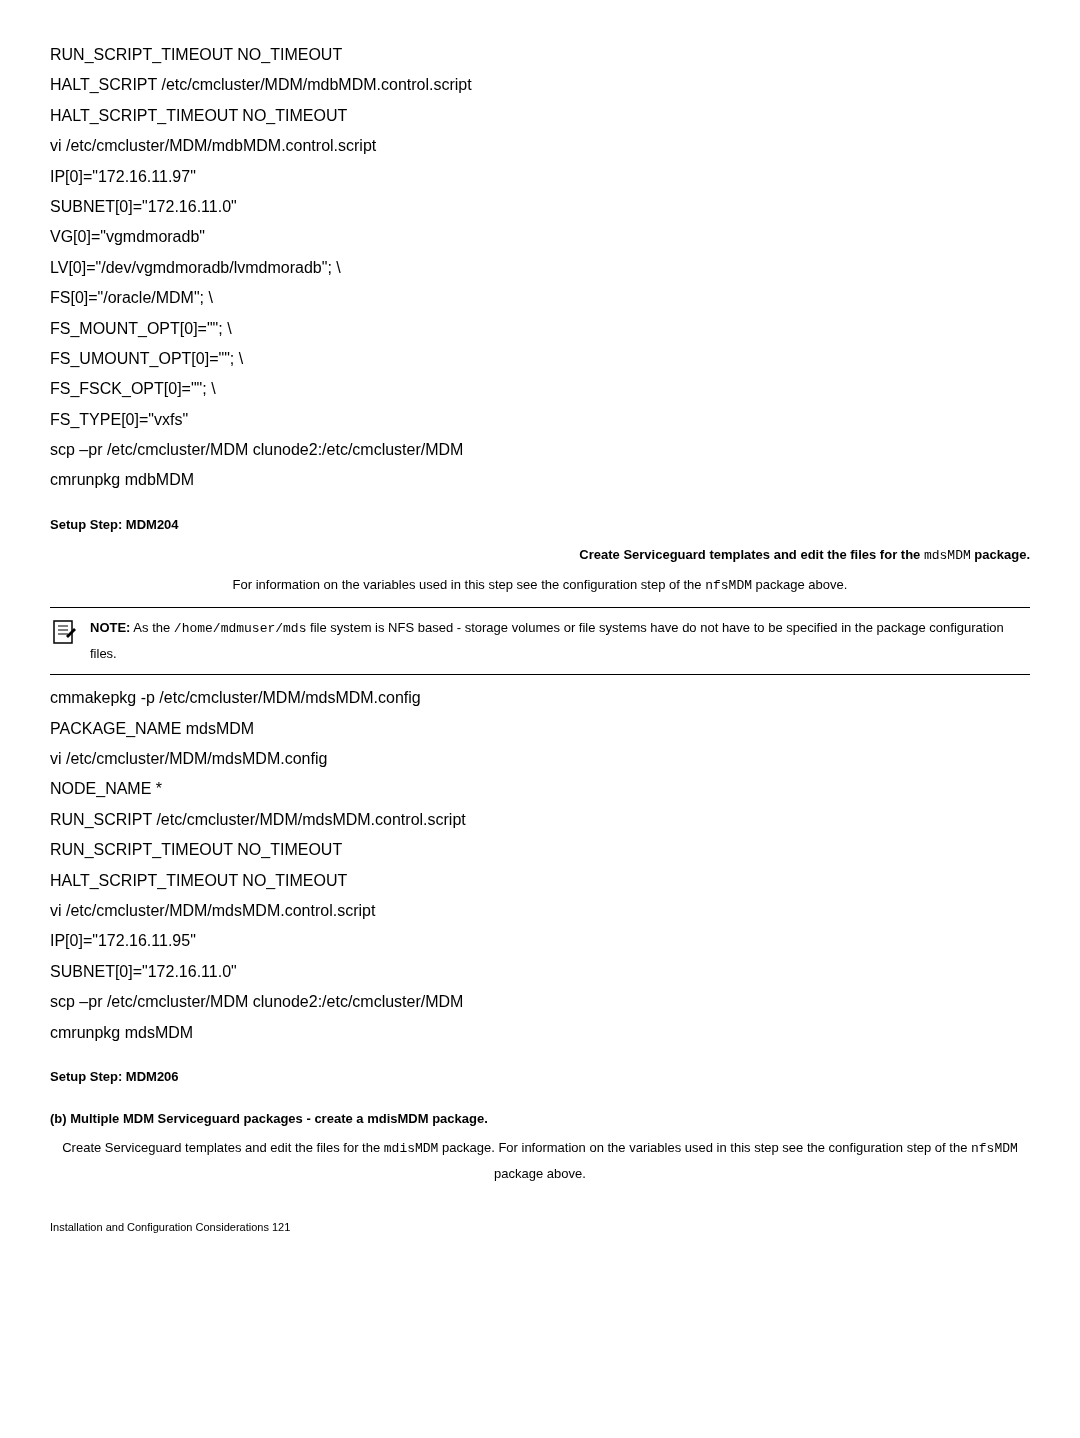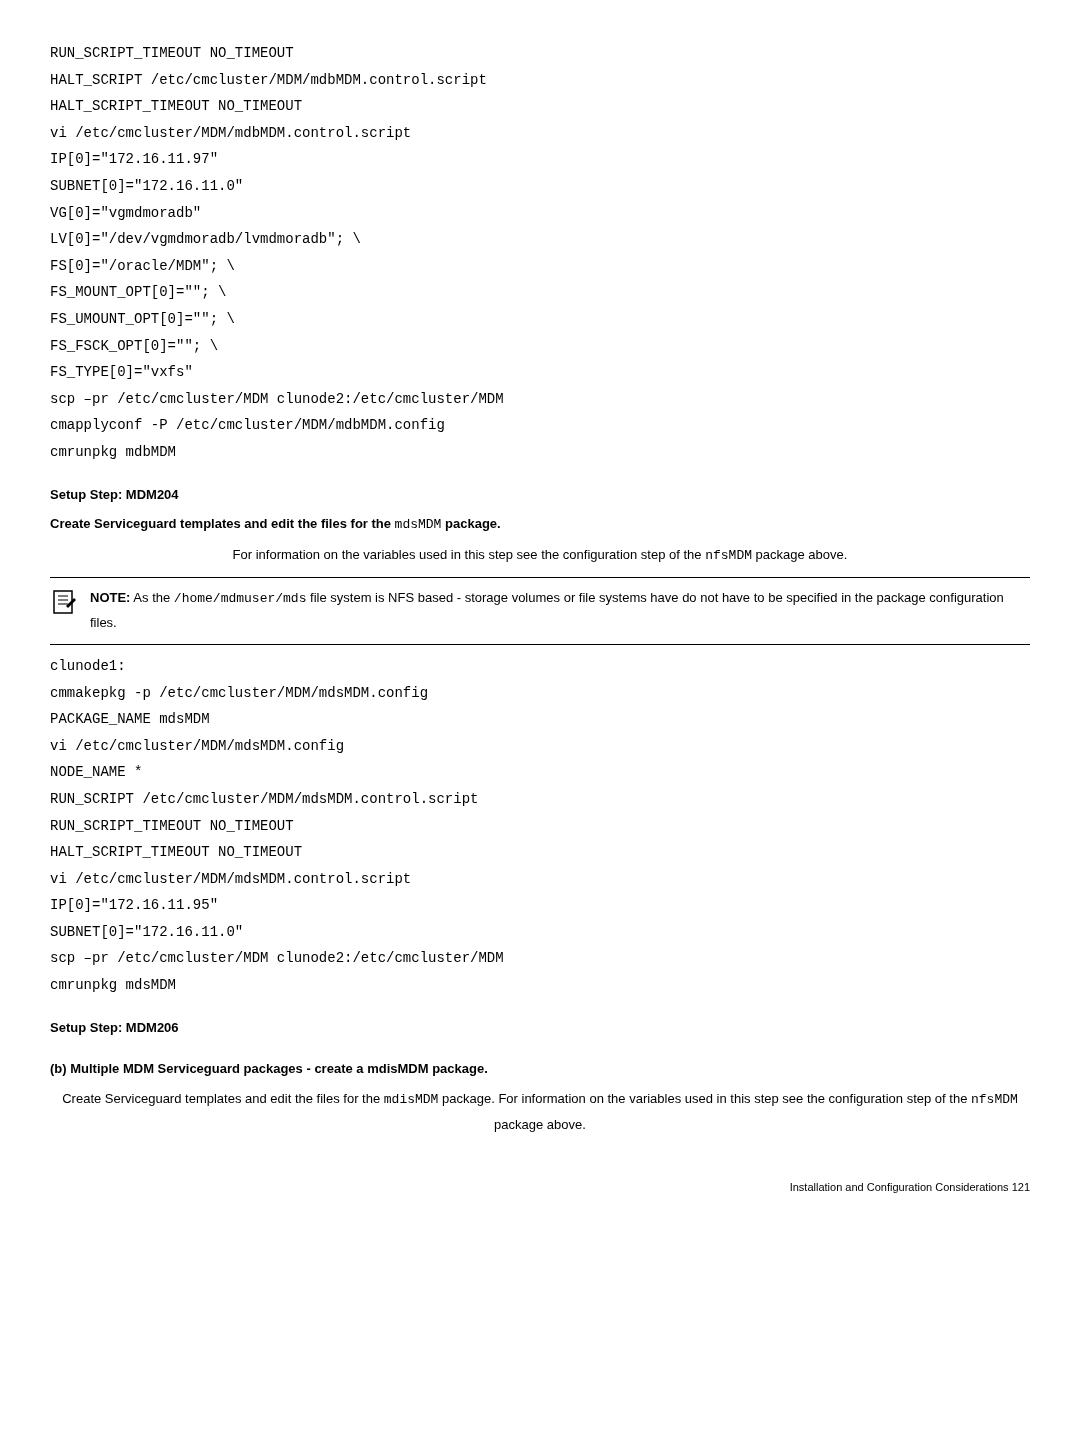--- a/index.html
+++ b/index.html
@@ -5,32 +5,33 @@
     body {
       font-family: Arial, Helvetica, sans-serif;
       font-size: 13px;
       line-height: 1.9;
       color: #000;
       margin: 0;
       padding: 40px 50px;
       max-width: 1080px;
     }
     .code-line {
-      font-family: Liberation Mono, monospace;
-      font-size: 14px;
+      font-family: Liberation Sans, sans-serif;
+      font-size: 16px;
       line-height: 1.9;
       white-space: pre;
     }
     .bold-heading {
       font-weight: bold;
       margin-top: 17px;
       margin-bottom: 5px;
     }
     .heading-with-code {
       font-weight: bold;
+      text-align: right;
     }
     .heading-with-code .code-inline {
       font-family: 'Courier New', Courier, monospace;
       font-weight: normal;
     }
     .body-text {
       margin: 5px 0;
       text-align: center;
     }
     .body-text .code-inline {
@@ -50,44 +51,43 @@
       margin-right: 10px;
       margin-top: 2px;
     }
     .note-text {
       flex: 1;
     }
     .note-text .code-inline {
       font-family: 'Courier New', Courier, monospace;
     }
     .footer {
-      text-align: right;
+      text-align: left;
       font-size: 11px;
-      margin-top: 40px;
+      margin-top: 30px;
     }
   </style>
 </head>
 <body>
 
 <div>
   <div class="code-line">RUN_SCRIPT_TIMEOUT NO_TIMEOUT</div>
   <div class="code-line">HALT_SCRIPT /etc/cmcluster/MDM/mdbMDM.control.script</div>
   <div class="code-line">HALT_SCRIPT_TIMEOUT NO_TIMEOUT</div>
   <div class="code-line">vi /etc/cmcluster/MDM/mdbMDM.control.script</div>
   <div class="code-line">IP[0]="172.16.11.97"</div>
   <div class="code-line">SUBNET[0]="172.16.11.0"</div>
   <div class="code-line">VG[0]="vgmdmoradb"</div>
   <div class="code-line">LV[0]="/dev/vgmdmoradb/lvmdmoradb"; \</div>
   <div class="code-line">FS[0]="/oracle/MDM"; \</div>
   <div class="code-line">FS_MOUNT_OPT[0]=""; \</div>
   <div class="code-line">FS_UMOUNT_OPT[0]=""; \</div>
   <div class="code-line">FS_FSCK_OPT[0]=""; \</div>
   <div class="code-line">FS_TYPE[0]="vxfs"</div>
   <div class="code-line">scp –pr /etc/cmcluster/MDM clunode2:/etc/cmcluster/MDM</div>
-  <div class="code-line">cmapplyconf -P /etc/cmcluster/MDM/mdbMDM.config</div>
   <div class="code-line">cmrunpkg mdbMDM</div>
 </div>
 
 <div class="bold-heading">Setup Step: MDM204</div>
 
 <div class="heading-with-code">
   <span>Create Serviceguard templates and edit the files for the </span><span class="code-inline">mdsMDM</span><span> package.</span>
 </div>
 
 <div class="body-text">
@@ -107,21 +107,20 @@
     </svg>
   </div>
   <div class="note-text">
     <b>NOTE:</b><span>    As the </span><span class="code-inline">/home/mdmuser/mds</span><span> file system is NFS based - storage volumes or file systems have do not have to be specified in the package configuration files.</span>
   </div>
 </div>
 
 <hr>
 
 <div>
-  <div class="code-line">clunode1:</div>
   <div class="code-line">cmmakepkg -p /etc/cmcluster/MDM/mdsMDM.config</div>
   <div class="code-line">PACKAGE_NAME mdsMDM</div>
   <div class="code-line">vi /etc/cmcluster/MDM/mdsMDM.config</div>
   <div class="code-line">NODE_NAME *</div>
   <div class="code-line">RUN_SCRIPT /etc/cmcluster/MDM/mdsMDM.control.script</div>
   <div class="code-line">RUN_SCRIPT_TIMEOUT NO_TIMEOUT</div>
   <div class="code-line">HALT_SCRIPT_TIMEOUT NO_TIMEOUT</div>
   <div class="code-line">vi /etc/cmcluster/MDM/mdsMDM.control.script</div>
   <div class="code-line">IP[0]="172.16.11.95"</div>
   <div class="code-line">SUBNET[0]="172.16.11.0"</div>

